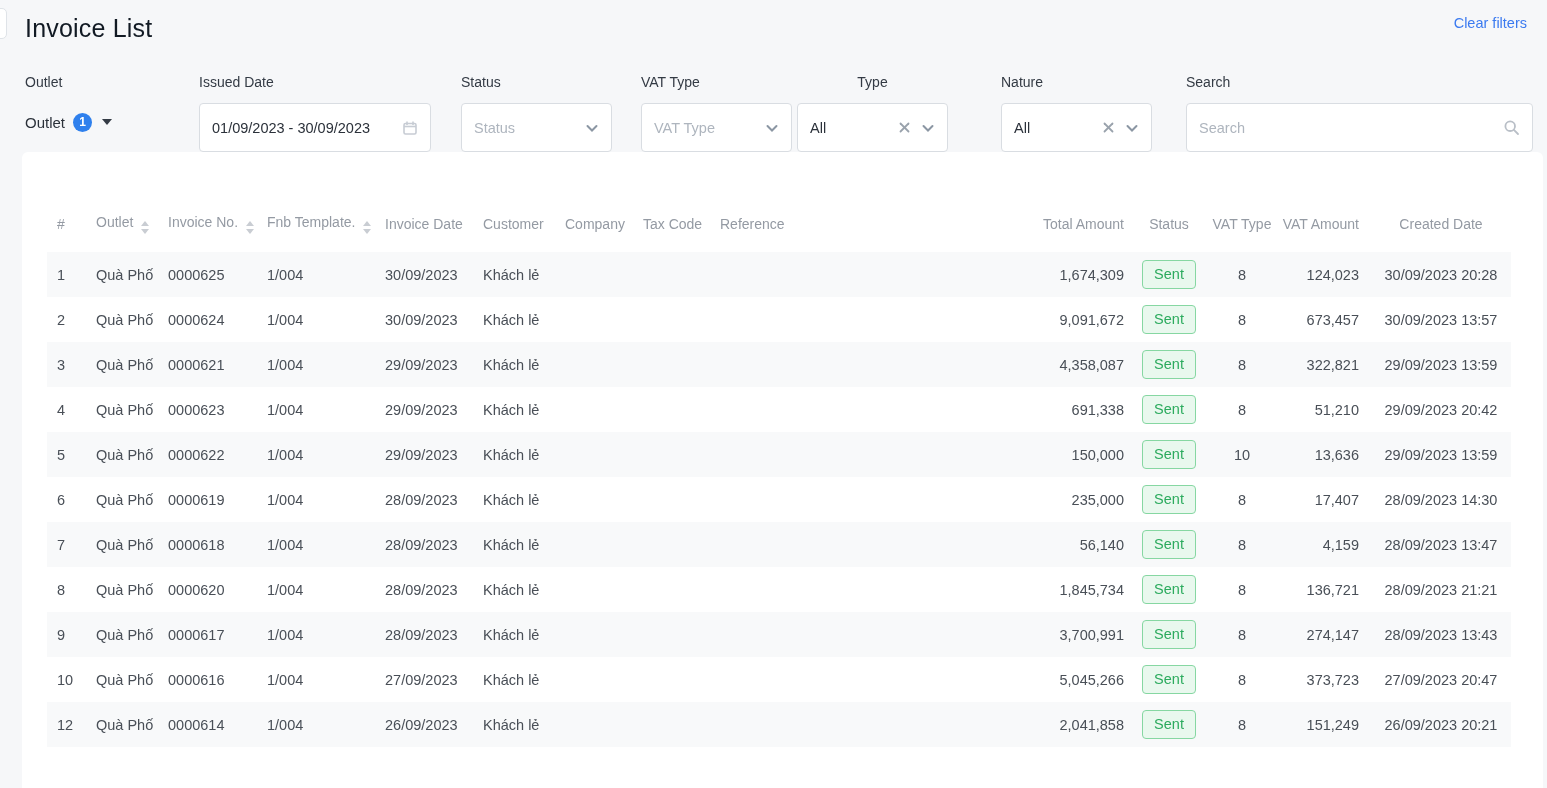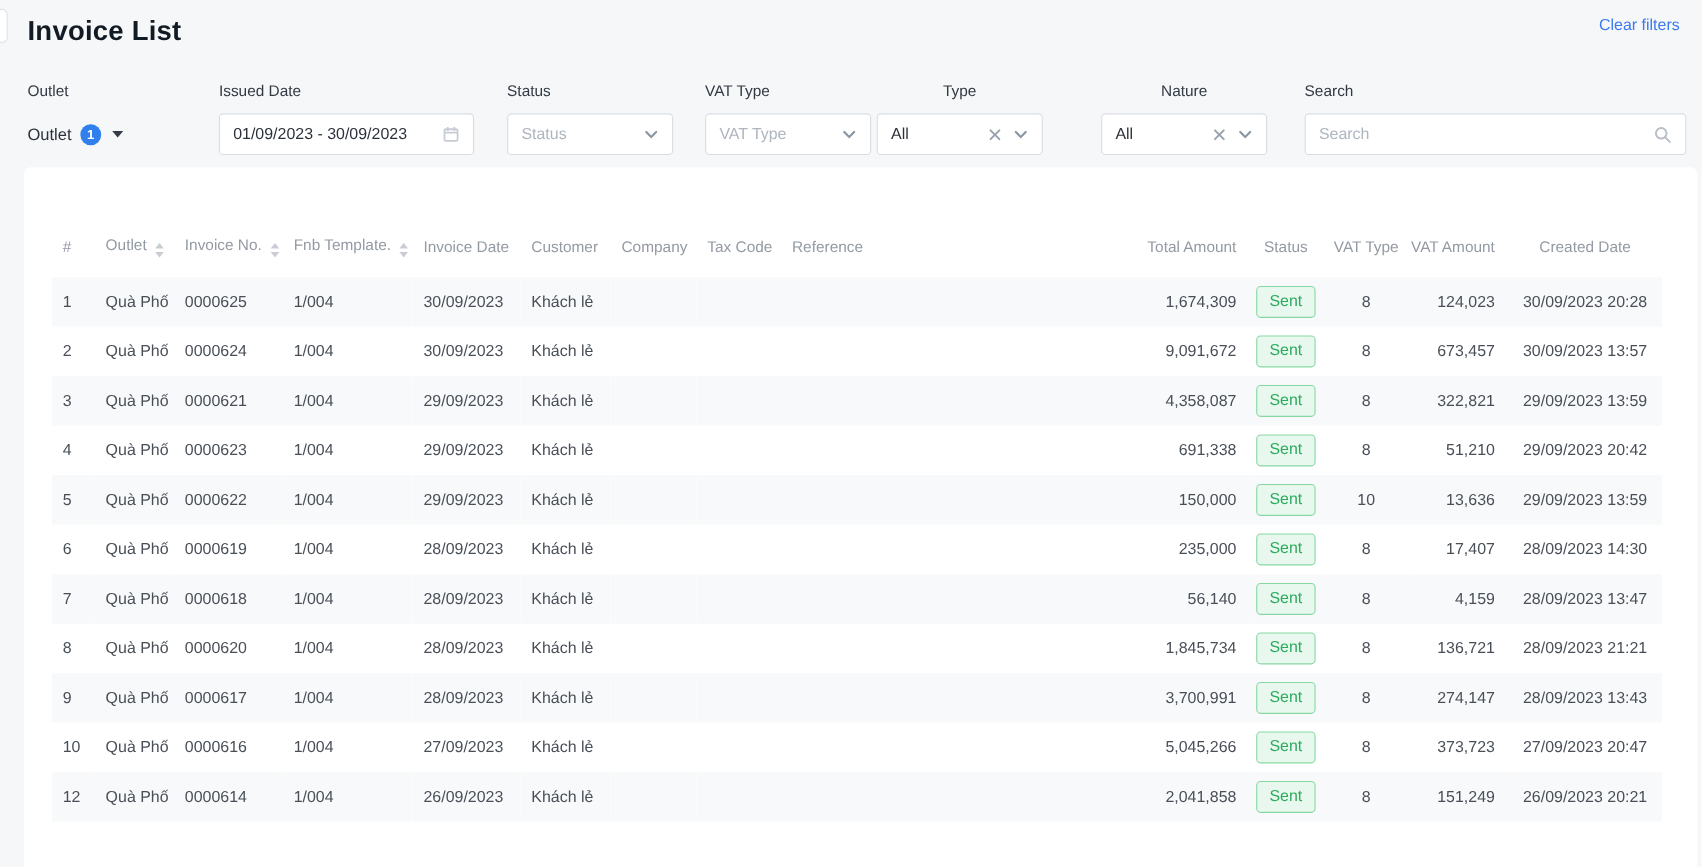--- a/index.html
+++ b/index.html
@@ -14,46 +14,46 @@
   
   .edge-btn {
     position:absolute; left:-10px; top:8px; width:17px; height:31px;
     background:#fff; border:1px solid #dfe3e8; border-radius:5px;
   }
 
   
   .topbar { position:absolute; left:0; top:0; width:100%; height:56px; }
   .page-title {
     position:absolute; left:25px; top:14px;
-    font-size:25px; font-weight:700; color:#121a24; letter-spacing:.2px;
+    font-size:25px; font-weight:400; color:#121a24; letter-spacing:.2px;
   }
   .clear-filters {
     position:absolute; right:20px; top:15px;
     font-size:14.5px; color:#3b7af0; cursor:pointer; text-decoration:none;margin-left:45px;
   }
 
   
   .filters { position:absolute; left:0; top:74px; width:100%; height:70px; }
   .fgroup { position:absolute; top:0; }
   .flabel { font-size:14px; color:#333a44; display:block; height:18px; }
   .fcontrol {
-    margin-top:11px; height:38px; background:#fff;
+    margin-top:11px; height:49px; background:#fff;
     border:1px solid #d9dde2; border-radius:4px;
     display:flex; align-items:center; font-size:14.5px;
     padding:0 12px; position:relative; cursor:pointer;
   }
   .placeholder { color:#aeb5be; }
   .value { color:#2b313a; }
 
   .f-outlet   { left:25px; }
   .f-issued   { left:199px; width:232px; }
   .f-status   { left:461px; width:151px; }
   .f-vattype  { left:641px; width:151px; }
   .f-type     { left:797px; width:151px;text-align:center; }
-  .f-nature   { left:1001px; width:151px;text-align:center; }
+  .f-nature   { left:1001px; width:151px; }
   .f-search   { left:1186px; width:347px; }
   .f-issued .fcontrol, .f-status .fcontrol, .f-vattype .fcontrol,
   .f-type .fcontrol, .f-nature .fcontrol, .f-search .fcontrol { width:100%; }
 
   
   .outlet-trigger {
     margin-top:13px; display:flex; align-items:center; gap:8px;
     font-size:15px; color:#2b313a; cursor:pointer; height:34px;
   }
   .count-badge {

